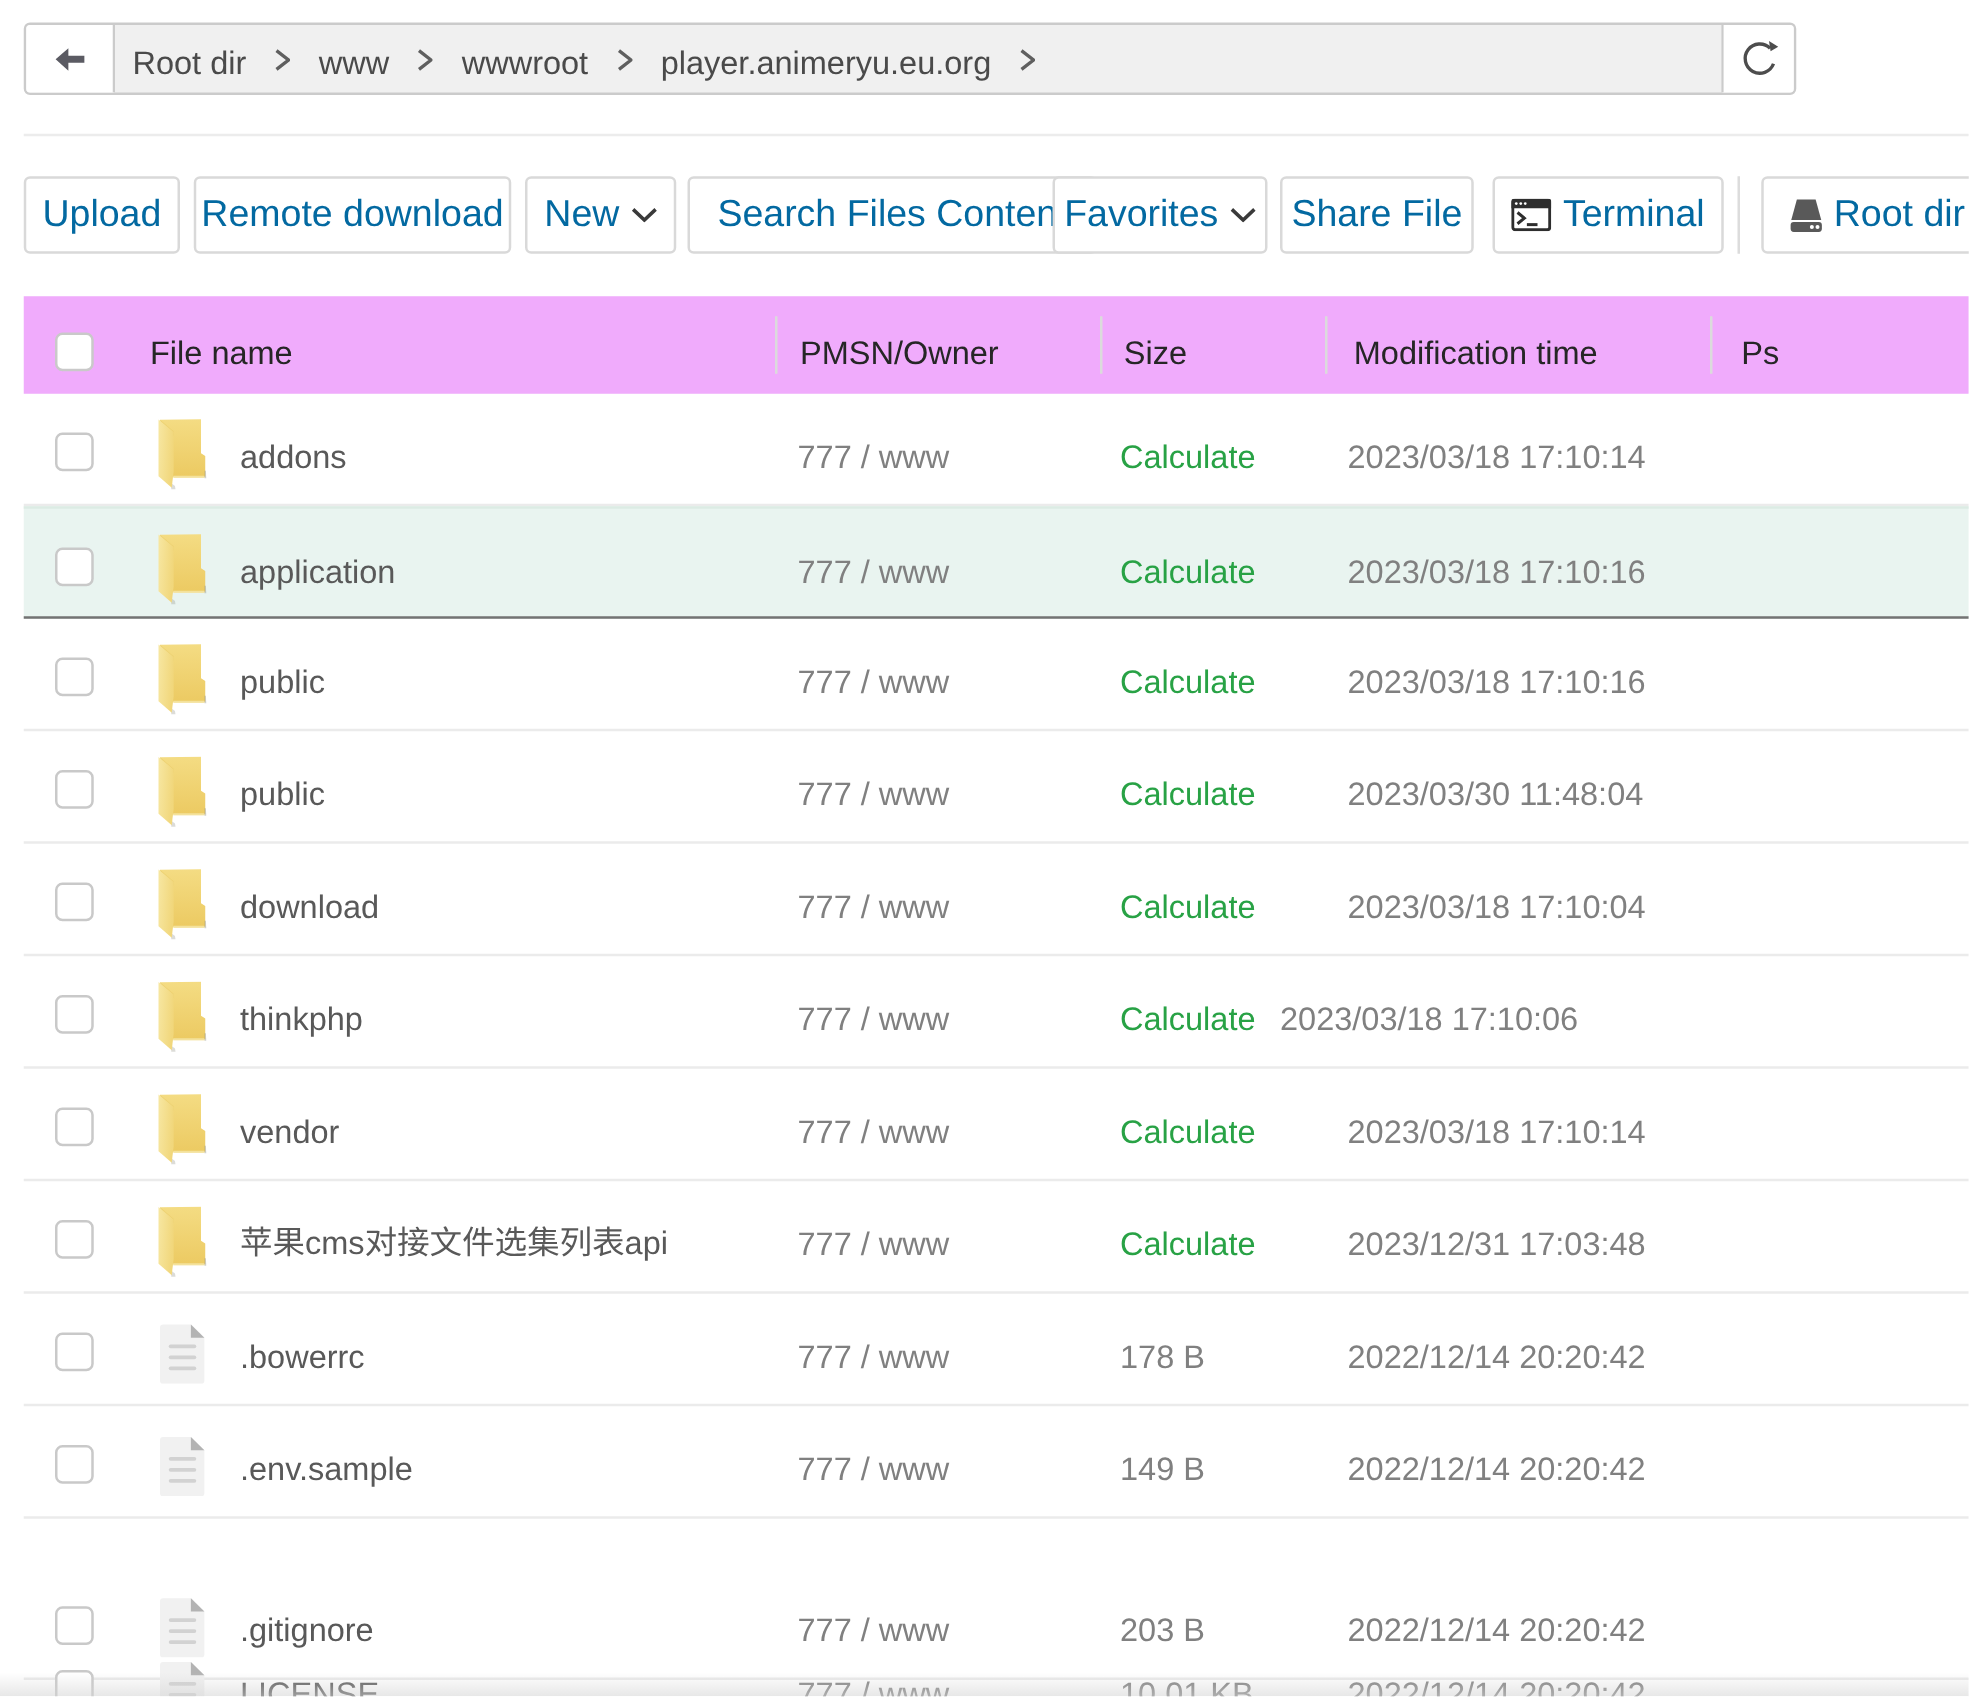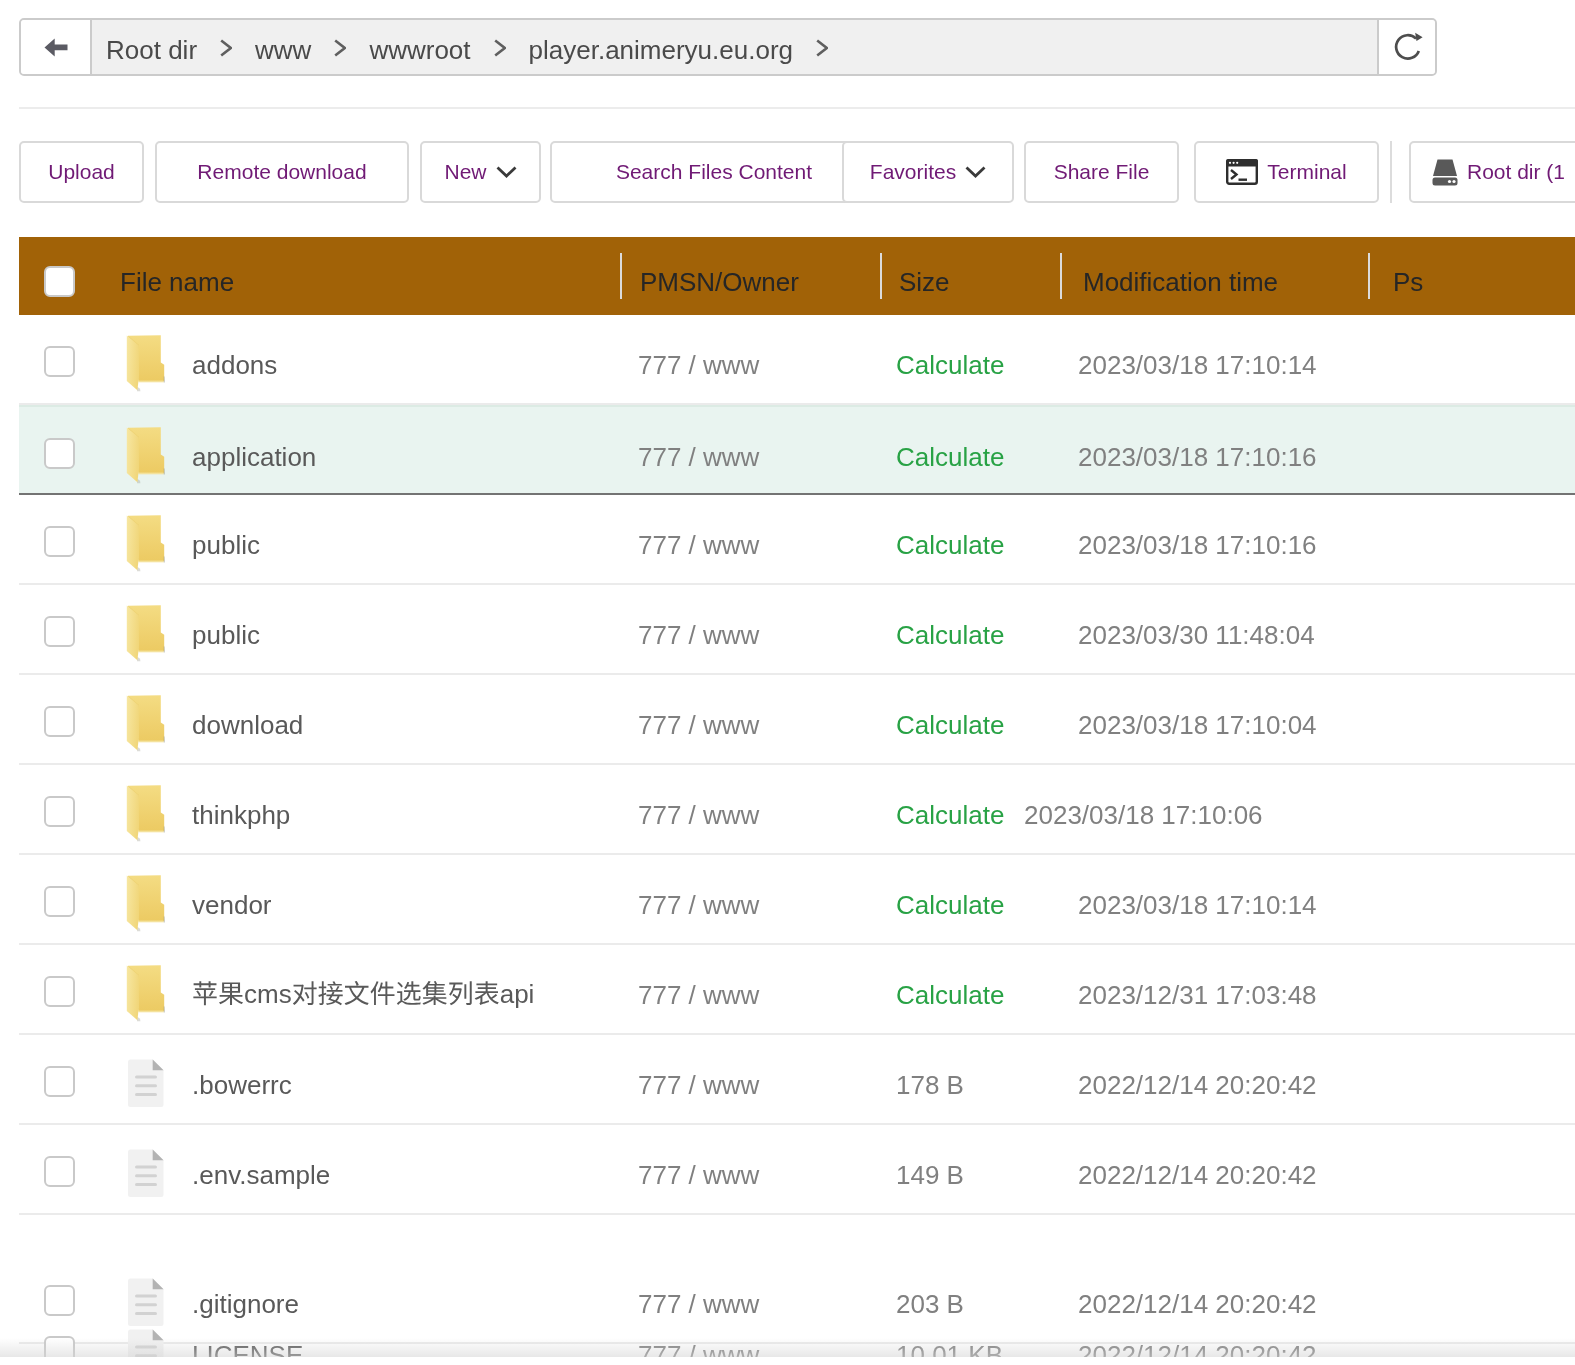--- a/index.html
+++ b/index.html
@@ -10,23 +10,23 @@
   display:flex; align-items:center; justify-content:center; border-radius:3px 0 0 3px; }
 .crumbs { flex:1; display:flex; align-items:center; padding-left:14px;
   font-size:26px; color:#4a4a4a; overflow:hidden; }
 .crumbs span { position:relative; top:3px; }
 .bcsep { margin:2px 23px 0; flex:none; }
 .refbtn { width:58px; background:#fff; border-left:2px solid #cbcbcb;
   display:flex; align-items:center; justify-content:center; border-radius:0 3px 3px 0; }
 .hline { position:absolute; left:19px; top:107px; width:1556px; height:2px; background:#ececec; }
 .btn { position:absolute; top:141px; height:62px; background:#fff;
   border:2px solid #d9d9d9; border-radius:5px; display:flex; align-items:center;
-  justify-content:center; font-size:21px; color:#701a75; gap:9px; }
+  justify-content:center; font-size:30px; color:#0369a1; gap:9px; }
 .tdiv { position:absolute; top:141px; left:1390px; width:2px; height:62px; background:#dcdcdc; }
-.thead { position:absolute; left:19px; top:237px; width:1556px; height:78px; background:#a16207;
+.thead { position:absolute; left:19px; top:237px; width:1556px; height:78px; background:#f0abfc;
   font-size:26px; color:#262626; }
 .thead span { position:absolute; top:30px; line-height:30px; white-space:nowrap; }
 .vdiv { position:absolute; top:16px; width:2px; height:46px; background:#dbdbdb; }
 .cb { position:absolute; width:31px; height:31px; background:#fff;
   border:2px solid #c9c9c9; border-radius:6px; }
 .row { position:absolute; left:19px; width:1556px; height:90px; border-bottom:2px solid #ebebeb; }
 .row.hl { background:#e9f4f0; border-top:2px solid #dcebe4; border-bottom:2px solid #737373; }
 .row span { line-height:30px; white-space:nowrap; font-size:26px; }
 .name { top:35px; color:#595959; }
 .gry { color:#808080; }

